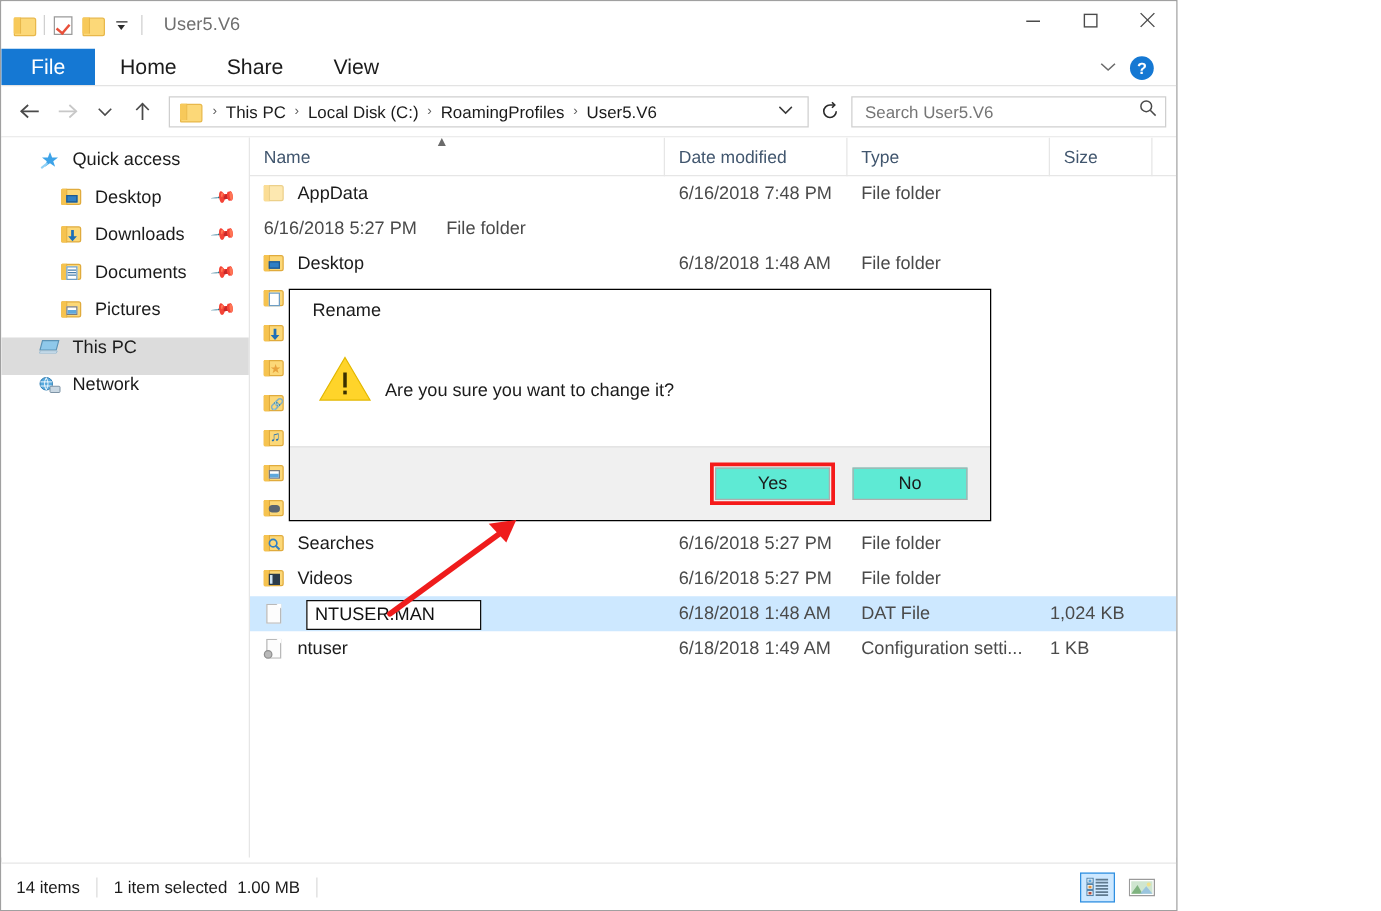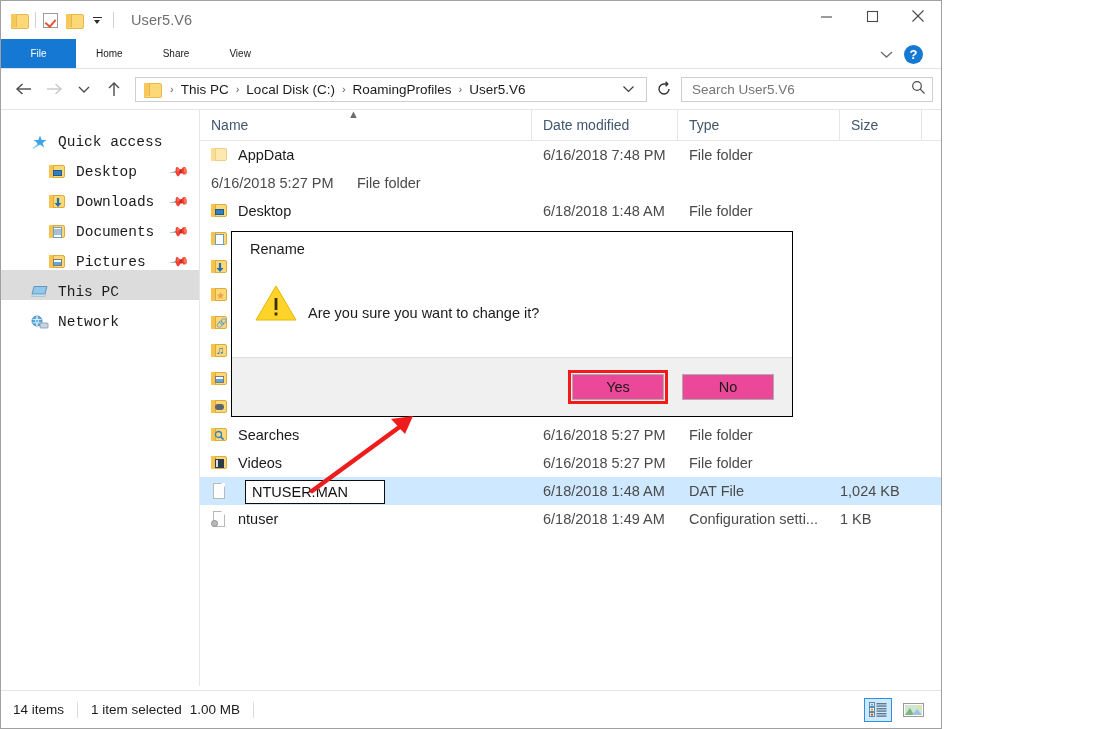--- a/index.html
+++ b/index.html
@@ -87,21 +87,21 @@
   .wc svg { display: block; }
 
   
   .ribbon {
     position: relative; height: 30px; background: #ffffff;
     display: flex; align-items: stretch;
     border-bottom: 1px solid #e3e3e3;
   }
   .rtab {
     display: flex; align-items: center; justify-content: center;
-    padding: 0 20px; font-size: 10px; color: #1b1b1b;
+    padding: 0 20px; font-size: 17px; color: #1b1b1b;
   }
   .rtab.file {
     background: #1578d3; color: #ffffff; min-width: 75px;
   }
   .ribbon-right {
     position: absolute; right: 6px; top: 0; height: 30px;
     display: flex; align-items: center; gap: 10px;
   }
   .help-btn {
     width: 19px; height: 19px; border-radius: 50%;
@@ -154,24 +154,23 @@
     position: relative; display: flex;
     height: 577px;
     border-top: 1px solid #e6e6e6;
   }
   .sidebar {
     width: 199px; flex: 0 0 199px;
     background: #ffffff; border-right: 1px solid #e6e6e6;
     padding-top: 10px;
   }
   .nav-item {
-    height: 30px; display: flex; align-items: flex-end;
+    height: 30px; display: flex; align-items: flex-start;
     font-size: 14.5px; color: #1b1b1b; padding-right: 12px;
     position: relative;
-    font-family: Liberation Mono, monospace;
   }
   .nav-item.lvl0 { padding-left: 30px; }
   .nav-item.lvl1 { padding-left: 48px; }
   .nav-item.selected { background: #cde8ff; }
   .nav-item.selected.grey { background: #dcdcdc; }
   .nav-ico { width: 18px; height: 16px; margin-right: 9px; position: relative; flex: 0 0 18px;}
   .nav-label { white-space: nowrap; }
   .pin {
     margin-left: auto; color: #9a9a9a; font-size: 13px;
     transform: rotate(38deg); display: inline-block;
@@ -252,21 +251,21 @@
     font-size: 14.5px; color: #1b1b1b; line-height: 1.2;
   }
   .dlg-msg.second { margin-top: 26px; }
   .dlg-footer {
     position: absolute; left: 0; right: 0; bottom: 0; height: 59px;
     background: #f0f0f0; border-top: 1px solid #dfdfdf;
     display: flex; align-items: center; justify-content: flex-end;
     padding-right: 14px; gap: 14px;
   }
   .dbtn {
-    width: 92px; height: 26px; background: #ec4899;
+    width: 92px; height: 26px; background: #5eead4;
     border: 1px solid #adadad; font-size: 14.5px; color: #1b1b1b;
     display: flex; align-items: center; justify-content: center;
   }
   .hl-wrap {
     border: 3px solid #f51a1a; padding: 1px; display: inline-block; line-height: 0;
   }
 
   
   .arrow-layer {
     position: absolute; left: 0; top: 0; width: 1105px; height: 729px;

